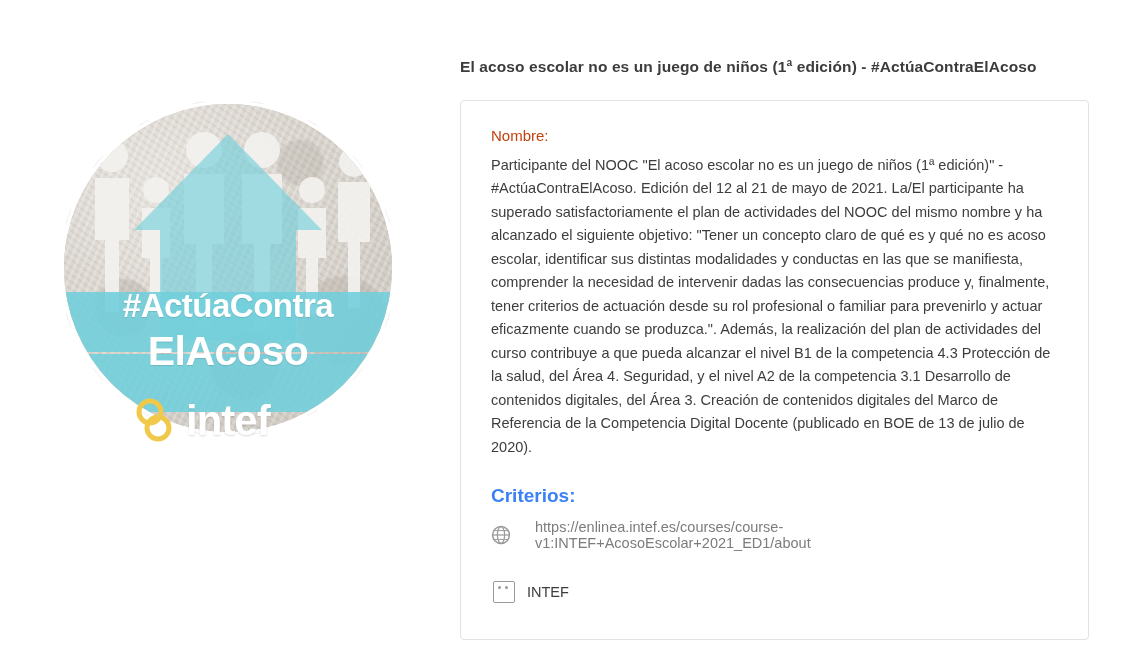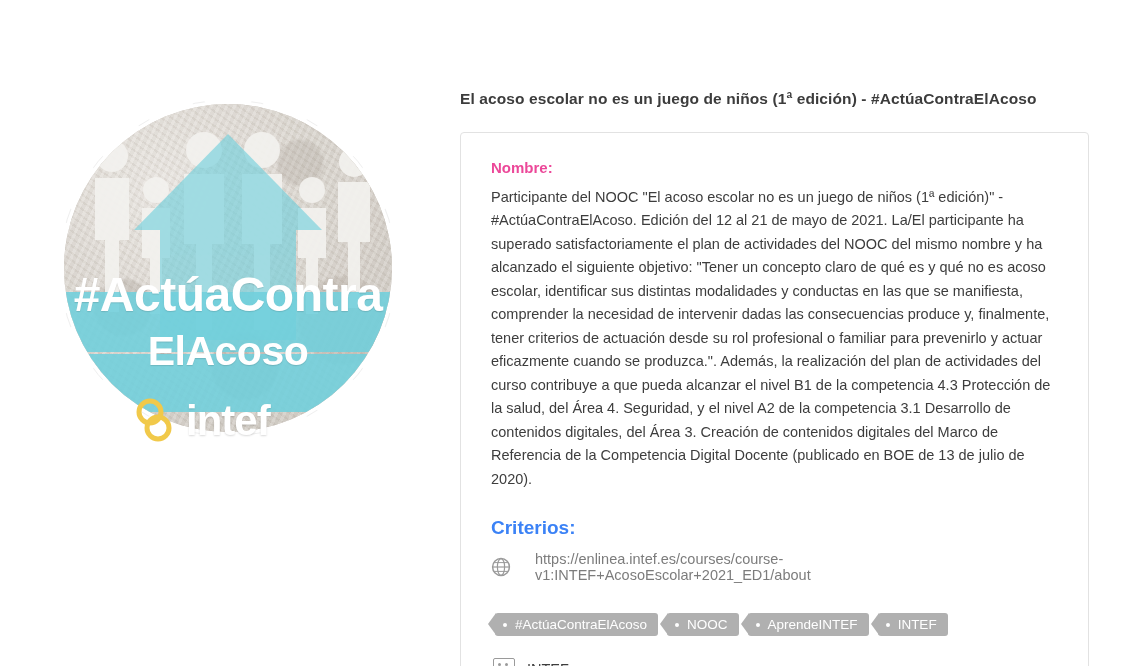--- a/index.html
+++ b/index.html
@@ -100,22 +100,22 @@
     position: absolute;
     left: 0;
     width: 380px;
     text-align: center;
     color: #ffffff;
     font-weight: bold;
     letter-spacing: -0.5px;
     text-shadow: 0 1px 1px rgba(0,0,0,.12);
   }
   .badge-text-1 {
-    top: 190px;
-    font-size: 48px;
+    top: 201px;
+    font-size: 33px;
     line-height: 54px;
     text-align: center;
   }
   .badge-text-2 {
     top: 246px;
     font-size: 41px;
     line-height: 54px;
   }
   .intef-logo {
     position: absolute;
@@ -131,43 +131,43 @@
     font-size: 42px;
     font-weight: bold;
     color: #ffffff;
     letter-spacing: -1px;
     text-shadow: 0 1px 2px rgba(0,0,0,.15);
   }
 
   
   .content-col {
     flex: 1 1 auto;
-    padding-top: 90px;
+    padding-top: 58px;
     padding-right: 54px;
   }
   .cert-title {
     font-size: 15.5px;
     font-weight: bold;
     color: #3c3c3c;
     margin: 0 0 24px 0;
     letter-spacing: 0.1px;
   }
   .card {
     border: 1px solid #e2e2e2;
     border-radius: 4px;
     background: #fff;
     padding: 26px 30px 30px 30px;
     box-sizing: border-box;
     width: 629px;
     min-height: 540px;
   }
   .field-label {
     font-size: 15px;
-    font-weight: bold;
-    color: #ec4899;
+    font-weight: normal;
+    color: #c2410c;
     margin: 0 0 10px 0;
   }
   .recipient {
     font-size: 14.5px;
     color: #3d3d3d;
     margin: 0 0 6px 0;
     letter-spacing: .2px;
   }
   .description {
     font-size: 14.5px;
@@ -358,38 +358,20 @@
         <svg class="globe-icon" width="20" height="20" viewBox="0 0 20 20">
           <circle cx="10" cy="10" r="8.4" fill="none" stroke="#9a9a9a" stroke-width="1.5"></circle>
           <ellipse cx="10" cy="10" rx="3.6" ry="8.4" fill="none" stroke="#9a9a9a" stroke-width="1.2"></ellipse>
           <line x1="1.7" y1="10" x2="18.3" y2="10" stroke="#9a9a9a" stroke-width="1.2"></line>
           <line x1="3.2" y1="5.6" x2="16.8" y2="5.6" stroke="#9a9a9a" stroke-width="1"></line>
           <line x1="3.2" y1="14.4" x2="16.8" y2="14.4" stroke="#9a9a9a" stroke-width="1"></line>
         </svg>
         <a class="criteria-link" href="#">https://enlinea.intef.es/courses/course-v1:INTEF+AcosoEscolar+2021_ED1/about</a>
       </div>
 
-      <div class="tags">
-        <span class="tag">
-            <span class="tag-dot"></span>
-            <span>#ActúaContraElAcoso</span>
-          </span>
-        <span class="tag">
-            <span class="tag-dot"></span>
-            <span>NOOC</span>
-          </span>
-        <span class="tag">
-            <span class="tag-dot"></span>
-            <span>AprendeINTEF</span>
-          </span>
-        <span class="tag">
-            <span class="tag-dot"></span>
-            <span>INTEF</span>
-          </span>
-      </div>
 
       <div class="issuer-row">
         <span class="issuer-icon">
           <i style="left:4px; top:4px;"></i>
           <i style="left:11px; top:4px;"></i>
 
         </span>
         <span class="issuer-name">INTEF</span>
       </div>
 

